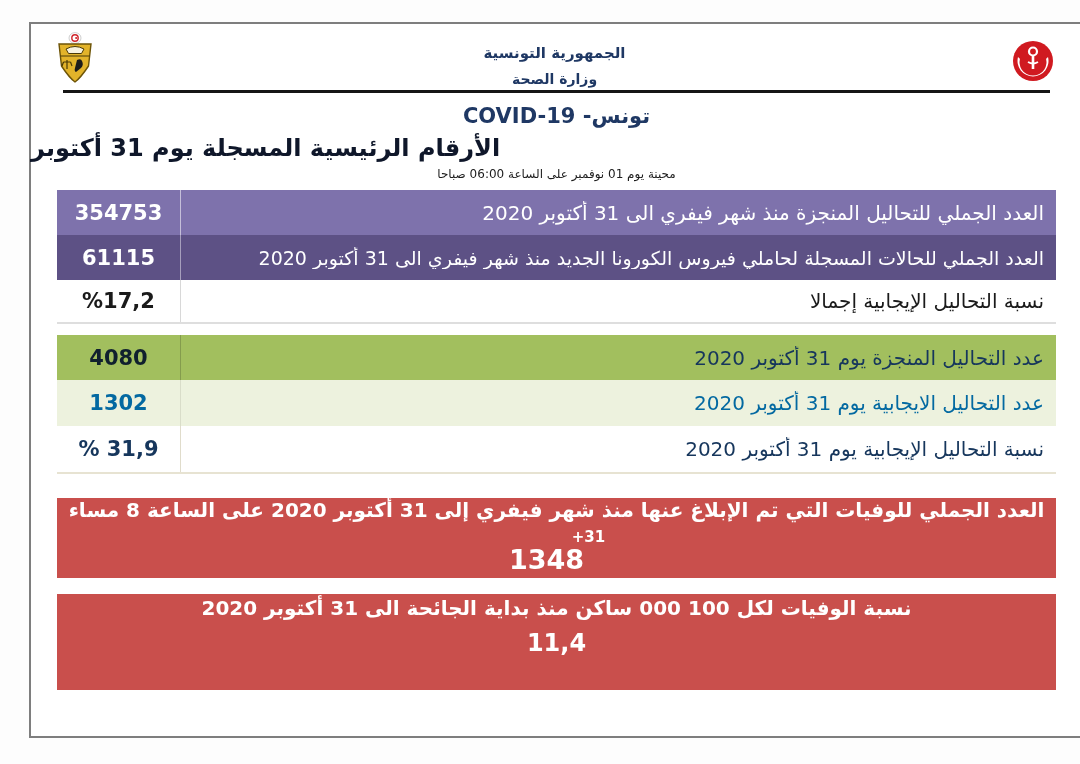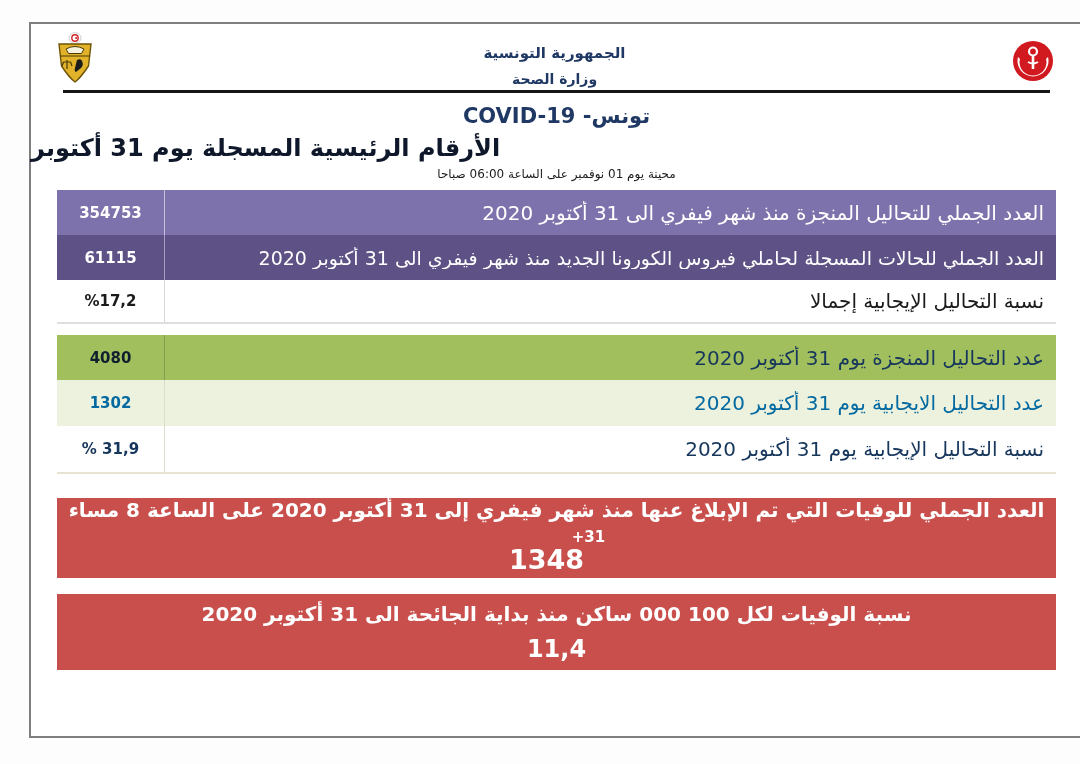--- a/index.html
+++ b/index.html
@@ -21,42 +21,42 @@
   
   .title-main { text-align:center; color:#1f3864; font-weight:700; font-size:21px; margin-top:11px; direction:ltr; }
   .title-sub  { text-align:left; color:#0f172a; font-weight:700; font-size:24px; margin-top:6px; direction:rtl; }
   .title-upd  { text-align:center; color:#1c1c1c; font-size:12px; margin-top:5px; direction:rtl; }
 
   
   .tbl { margin:0 26px; }
   .tbl1 { margin-top:9px; }
   .tbl2 { margin-top:11px; }
   .row { display:flex; align-items:center; min-height:45px; }
-  .value-cell { width:108px; flex:none; text-align:center; font-weight:700; font-size:15px;
+  .value-cell { width:124px; flex:none; text-align:center; font-weight:700; font-size:21px;
     direction:ltr; align-self:stretch; display:flex; align-items:center; justify-content:center; }
   .label-cell { flex:1; direction:rtl; text-align:right; padding-right:12px; font-weight:400;
     font-size:20px; white-space:nowrap; overflow:hidden; }
   .purple1 { background:#7e72ac; color:#ffffff; }
   .purple1 .value-cell { border-right:1px solid rgba(255,255,255,.55); }
   .purple2 { background:#5d5185; color:#ffffff; }
   .purple2 .value-cell { border-right:1px solid rgba(255,255,255,.45); }
   .purple2 .label-cell { font-size:19px; }
   .white1 { background:#ffffff; color:#1a1a1a; border-bottom:2px solid #dedede; min-height:44px; }
   .white1 .value-cell { border-right:1px solid #d8d8d8; }
   .green1 { background:#a2bf5e; color:#16365c; }
   .green1 .value-cell { border-right:1px solid rgba(0,0,0,.18); color:#10202e; }
   .green2 { background:#edf2de; color:#0369a1; min-height:46px; }
   .green2 .value-cell { border-right:1px solid #d9ddc9; }
   .white2 { background:#ffffff; color:#16365c; border-bottom:2px solid #e7e3d2; min-height:48px; }
   .white2 .value-cell { border-right:1px solid #e0dccb; }
 
   
   .redblock { margin:0 26px; background:#c94f4c; color:#ffffff; text-align:center; }
   .red1 { margin-top:24px; height:80px; }
-  .red2 { margin-top:16px; height:76px; padding-top:8px; }
+  .red2 { margin-top:16px; height:96px; padding-top:2px; }
   .red-label { font-weight:700; font-size:20px; direction:rtl; white-space:nowrap; }
   .red-delta { font-weight:700; font-size:15px; line-height:1.15; margin-top:7px;
     transform:translateX(32px); direction:ltr; }
   .red-big   { font-weight:700; font-size:27px; line-height:1.05;
     transform:translateX(-10px); direction:ltr; }
   .red-val2  { font-weight:700; font-size:24px; margin-top:9px; direction:ltr; }
 </style>
 </head>
 <body>
 

